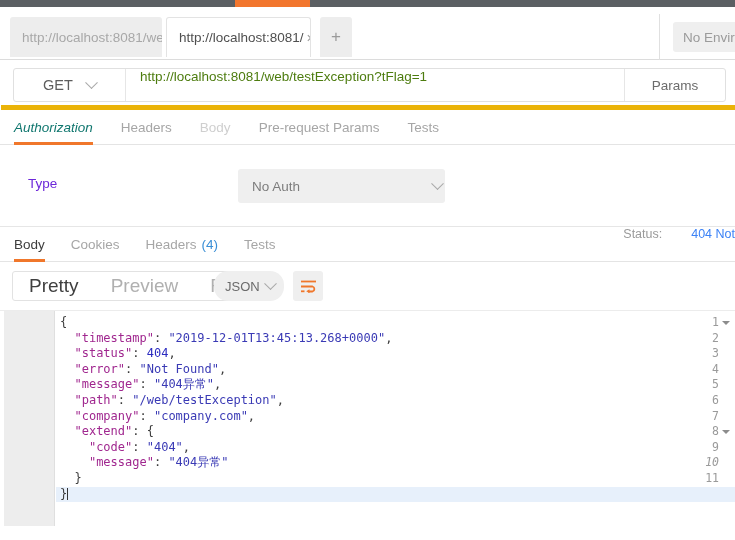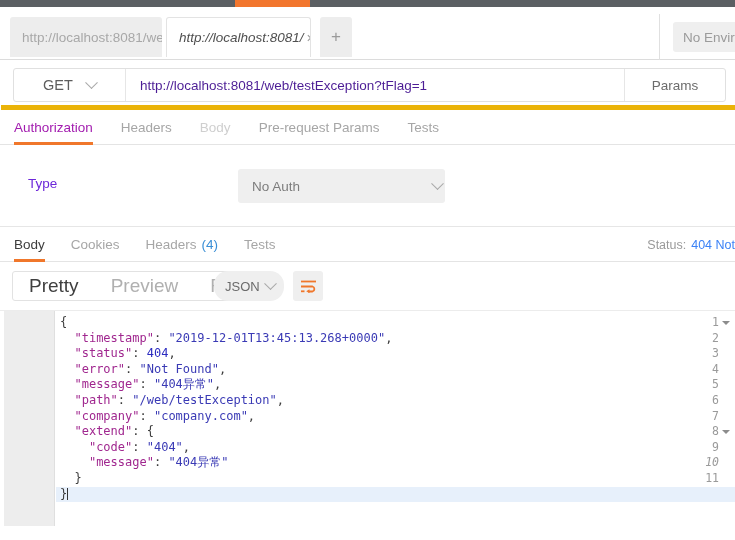--- a/index.html
+++ b/index.html
@@ -29,21 +29,21 @@
     background:#ededed; border-radius:3px 3px 0 0;
     font-size:13.5px; color:#a8a8a8; white-space:nowrap; overflow:hidden;
     margin-right:4px;
   }
   .reqtab.inactive { width:152px; }
   .reqtab.active {
     background:#ffffff; color:#4b4b4b; width:145px;
     border:1px solid #e3e3e3; border-bottom:none; justify-content:space-between;
     padding:0 10px 0 12px;
   }
-  .reqtab.active .lbl { font-size:13.5px; color:#4f4f4f;font-style:italic; }
+  .reqtab.active .lbl { font-size:13.5px; color:#4f4f4f; }
   .tab-close { font-size:14px; color:#9a9a9a; line-height:1; padding:2px 3px; cursor:pointer; }
   .newtab {
     width:32px; height:40px; background:#ededed; border-radius:3px 3px 0 0;
     display:flex; align-items:center; justify-content:center;
     font-size:17px; color:#9a9a9a; margin-left:5px; cursor:pointer;
   }
   .hdr-divider { position:absolute; left:659px; top:7px; width:1px; height:51px; background:#e0e0e0; }
   .env-select {
     position:absolute; left:673px; top:15px; height:30px; min-width:62px;
     background:#efefef; border-radius:3px; display:flex; align-items:center;
@@ -55,50 +55,50 @@
   .urlbox {
     position:absolute; left:12px; top:8px; height:34px; width:713px;
     border:1px solid #e0e0e0; border-radius:3px; background:#fff; display:flex; align-items:stretch;
   }
   .method {
     width:112px; display:flex; align-items:center; justify-content:center;
     gap:14px; font-size:14.5px; color:#5d5d5d; border-right:1px solid #e6e6e6; cursor:pointer;
   }
   .chev { display:inline-block; width:9px; height:9px; border-right:1.6px solid #a9a9a9; border-bottom:1.6px solid #a9a9a9; transform:rotate(45deg) translate(-2px,-2px); }
   .urlinput {
-    flex:1; display:flex; align-items:center; padding:0 14px;
-    font-size:13.5px; color:#4c1d95; border-right:1px solid #e6e6e6; overflow:hidden; white-space:nowrap;
+    flex:1; display:flex; align-items:flex-start; padding:0 14px;
+    font-size:13.5px; color:#4d7c0f; border-right:1px solid #e6e6e6; overflow:hidden; white-space:nowrap;
   }
   .params-btn { width:100px; display:flex; align-items:center; justify-content:center; font-size:13.5px; color:#6c6c6c; cursor:pointer; }
 
   
   .reqtabs { position:absolute; left:0; top:110px; width:735px; height:35px; border-bottom:1px solid #e4e4e4; background:#fff; }
   .reqtabs ul { list-style:none; margin:0; padding:0 0 0 14px; display:flex; height:100%; align-items:center; }
   .reqtabs li { font-size:13.5px; color:#a6a6a6; margin-right:28px; height:100%; display:flex; align-items:center; position:relative; cursor:pointer; white-space:nowrap; }
-  .reqtabs li.on { color:#a21caf; }
+  .reqtabs li.on { color:#0f766e;font-style:italic; }
   .reqtabs li.on:after { content:""; position:absolute; left:0; right:0; bottom:-1px; height:3px; background:#f0772b; }
   .reqtabs li.dim { color:#cfcfcf; }
 
   
   .autharea { position:absolute; left:0; top:145px; width:735px; height:82px; background:#fff; border-bottom:1px solid #e6e6e6; }
   .type-label { position:absolute; left:28px; top:31px; font-size:13.5px; color:#6d28d9; }
   .auth-select {
     position:absolute; left:238px; top:24px; width:207px; height:34px;
     background:#efefef; border-radius:3px; display:flex; align-items:center;
     justify-content:space-between; padding:0 3px 0 14px; font-size:13.5px; color:#7d7d7d; cursor:pointer;
   }
 
   
   .resptabs { position:absolute; left:0; top:227px; width:735px; height:35px; border-bottom:1px solid #e4e4e4; background:#fff; }
   .resptabs ul { list-style:none; margin:0; padding:0 0 0 14px; display:flex; height:100%; align-items:center; }
   .resptabs li { font-size:13.5px; color:#a6a6a6; margin-right:26px; height:100%; display:flex; align-items:center; position:relative; cursor:pointer; white-space:nowrap; }
   .resptabs li.on { color:#3d3d3d; }
   .resptabs li.on:after { content:""; position:absolute; left:0; right:0; bottom:-1px; height:3px; background:#f0772b; }
   .count { color:#3a8fd6; margin-left:5px; }
-  .statuswrap { position:absolute; right:0px; top:0; height:35px; display:flex; align-items:center; font-size:12.5px; white-space:nowrap; overflow:hidden; }
+  .statuswrap { position:absolute; right:0px; top:0; height:35px; display:flex; font-size:12.5px; white-space:nowrap; overflow:hidden;gap:24px; }
   .status-lbl { color:#9a9a9a; margin-right:5px; }
   .status-val { color:#3b82f6; }
 
   
   .bodybar { position:absolute; left:0; top:262px; width:735px; height:48px; background:#fff; }
   .seg { position:absolute; left:12px; top:9px; height:30px; border:1px solid #e2e2e2; border-radius:3px; display:flex; background:#fff; }
   .seg div { display:flex; align-items:center; padding:0 16px; font-size:19px; color:#b0b0b0; cursor:pointer; }
   .seg div.on { color:#3f3f3f; }
   .fmt-select {
     position:absolute; left:214px; top:9px; width:70px; height:30px; background:#efefef;

